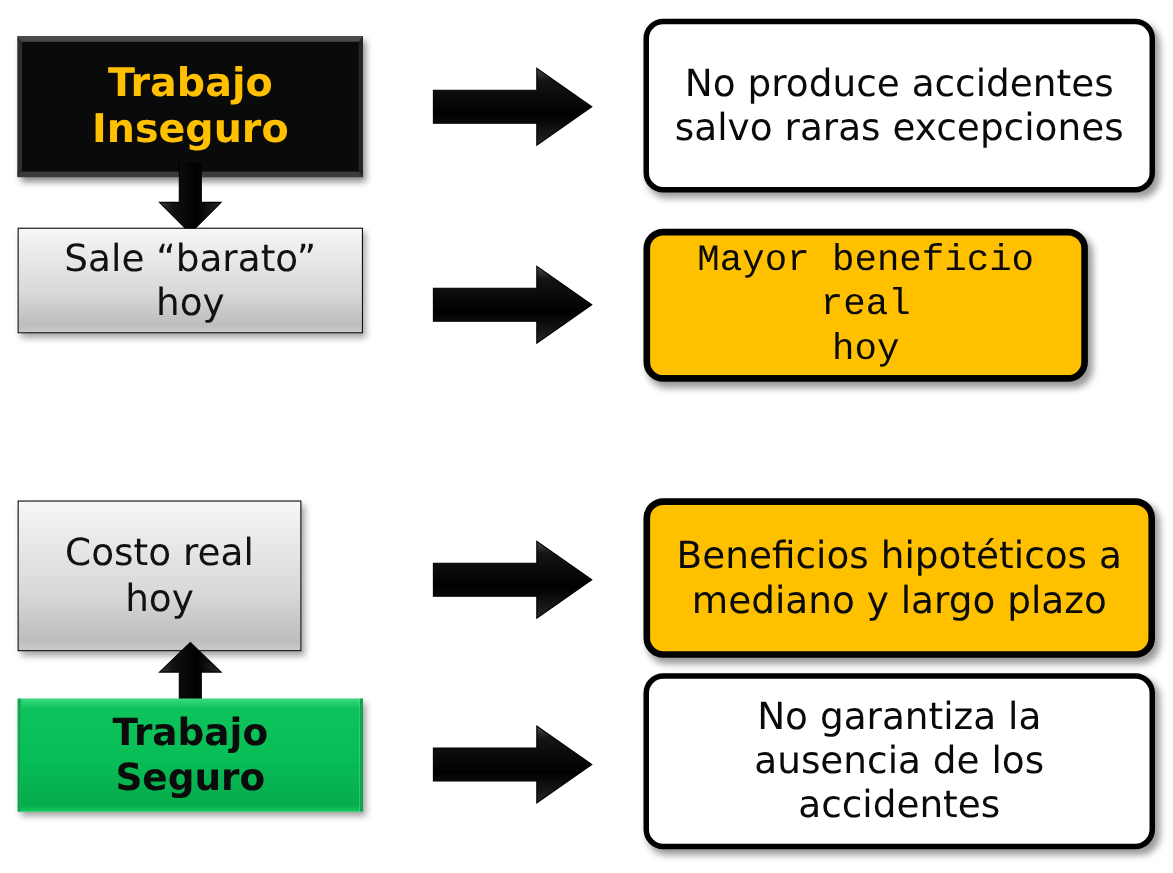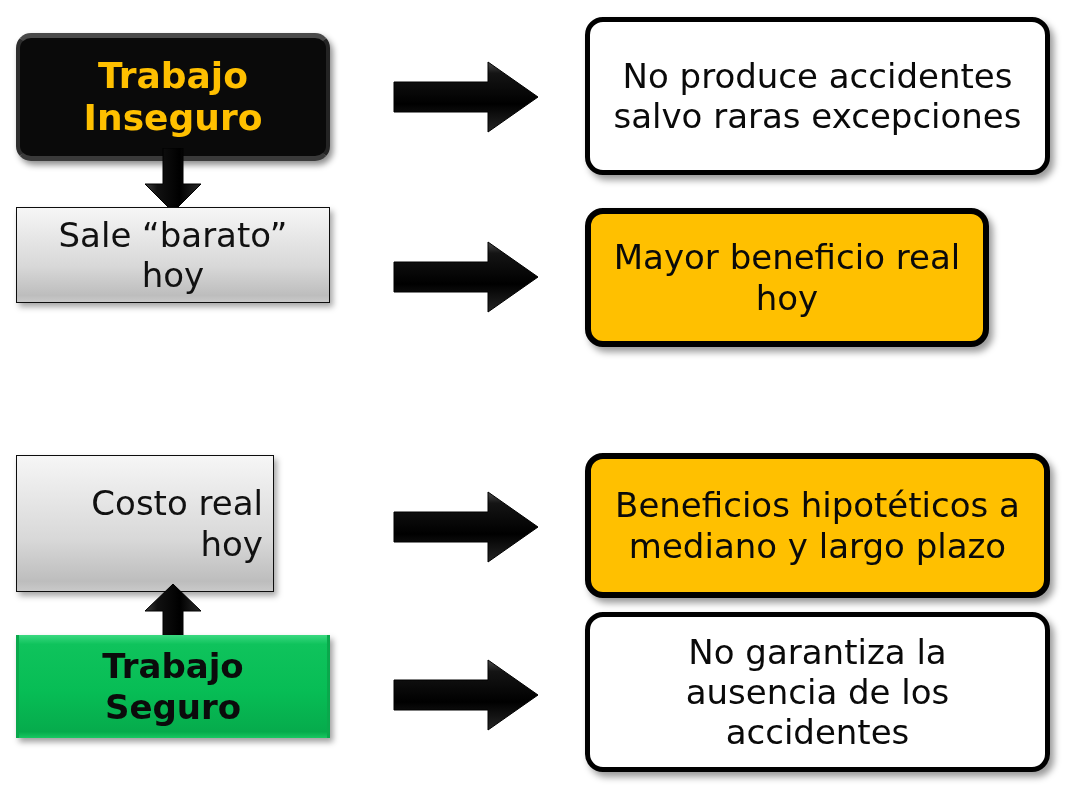--- a/index.html
+++ b/index.html
@@ -36,21 +36,20 @@
   .box-black {
     background: #0a0a0a;
     color: #FFC000;
     font-weight: bold;
     border-top: 5px solid #4a4a4a;
     border-left: 4px solid #2e2e2e;
     border-right: 4px solid #242424;
     border-bottom: 5px solid #3a3a3a;
     box-shadow: 3px 4px 6px rgba(0,0,0,0.45);
     font-size: 36px;
-    border-radius: 15px;
   }
 
   
   .box-gray {
     background: linear-gradient(to bottom, #f6f6f6 0%, #ededed 18%, #d8d8d8 62%, #bdbdbd 93%, #c9c9c9 100%);
     color: #111111;
     border: 1.5px solid #0d0d0d;
     box-shadow: 3px 4px 6px rgba(0,0,0,0.35);
     font-size: 34px;
   }
@@ -114,21 +113,21 @@
       </defs>
       <polygon points="24,0 44,0 44,36 62,36 34,64 6,36 24,36" fill="url(#gDown)" stroke="#000" stroke-width="1"></polygon>
     </svg>
   </div>
 
   <div class="node box-gray" style="left:16px; top:207px; width:314px; height:96px;">
     <span class="node-text">Sale “barato”
 hoy</span>
   </div>
 
-  <div class="node box-gray" style="left:16px; top:455px; width:258px; height:137px;text-align:right;">
+  <div class="node box-gray" style="left:16px; top:455px; width:258px; height:137px;">
     <span class="node-text">Costo real hoy</span>
   </div>
 
   <div class="arrow" style="left:139px; top:583px; width:68px; height:60px;">
     <svg width="68" height="60" viewBox="0 0 68 60">
       <defs>
         <linearGradient id="gUp" x1="0" y1="0" x2="1" y2="0">
           <stop offset="0%" stop-color="#3c3c3c"></stop>
           <stop offset="22%" stop-color="#111111"></stop>
           <stop offset="62%" stop-color="#000000"></stop>
@@ -173,21 +172,21 @@
     <svg width="148" height="74" viewBox="0 0 148 74">
       <polygon points="2,22 96,22 96,2 146,37 96,72 96,52 2,52" fill="url(#gR1)" stroke="#000" stroke-width="1"></polygon>
     </svg>
   </div>
 
   <div class="node box-white" style="left:585px; top:17px; width:465px; height:158px;">
     <span class="node-text">No produce accidentes
 salvo raras excepciones</span>
   </div>
 
-  <div class="node box-amber" style="left:585px; top:208px; width:404px; height:139px;">
+  <div class="node box-amber" style="left:585px; top:208px; width:404px; height:139px;font-family:Liberation Mono, monospace;">
     <span class="node-text">Mayor beneficio real
 hoy</span>
   </div>
 
   <div class="node box-white" style="left:585px; top:612px; width:465px; height:160px;">
     <span class="node-text">No garantiza la
 ausencia de los
 accidentes</span>
   </div>
 

